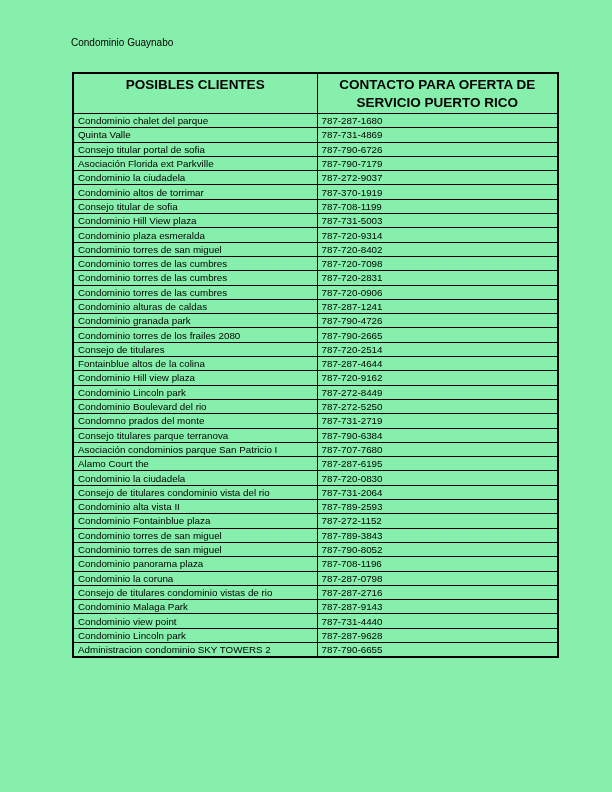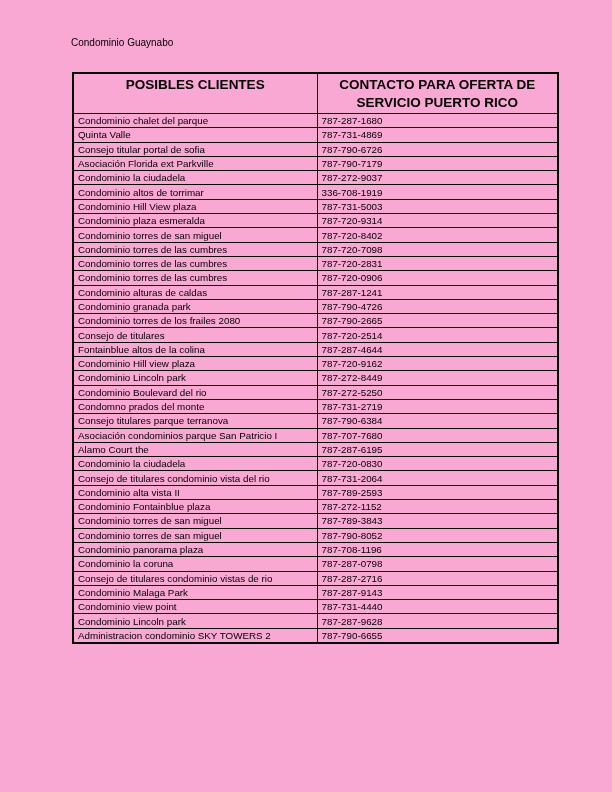--- a/index.html
+++ b/index.html
@@ -4,21 +4,21 @@
 <style>
   html, body {
     margin: 0;
     padding: 0;
     background: #e8e8e8;
   }
   .page {
     position: relative;
     width: 612px;
     height: 792px;
-    background: #f9a8d4;
+    background: #86efac;
     font-family: "Liberation Sans", sans-serif;
     color: #000000;
     overflow: hidden;
     margin: 0 auto;
   }
   .doc-title {
     position: absolute;
     left: 71px;
     top: 37px;
     font-size: 10px;
@@ -89,21 +89,25 @@
         <tr>
           <td>Asociación Florida ext Parkville</td>
           <td>787-790-7179</td>
         </tr>
         <tr>
           <td>Condominio la ciudadela</td>
           <td>787-272-9037</td>
         </tr>
         <tr>
           <td>Condominio altos de torrimar</td>
-          <td>336-708-1919</td>
+          <td>787-370-1919</td>
+        </tr>
+        <tr>
+          <td>Consejo titular de sofia</td>
+          <td>787-708-1199</td>
         </tr>
         <tr>
           <td>Condominio Hill View plaza</td>
           <td>787-731-5003</td>
         </tr>
         <tr>
           <td>Condominio plaza esmeralda</td>
           <td>787-720-9314</td>
         </tr>
         <tr>

